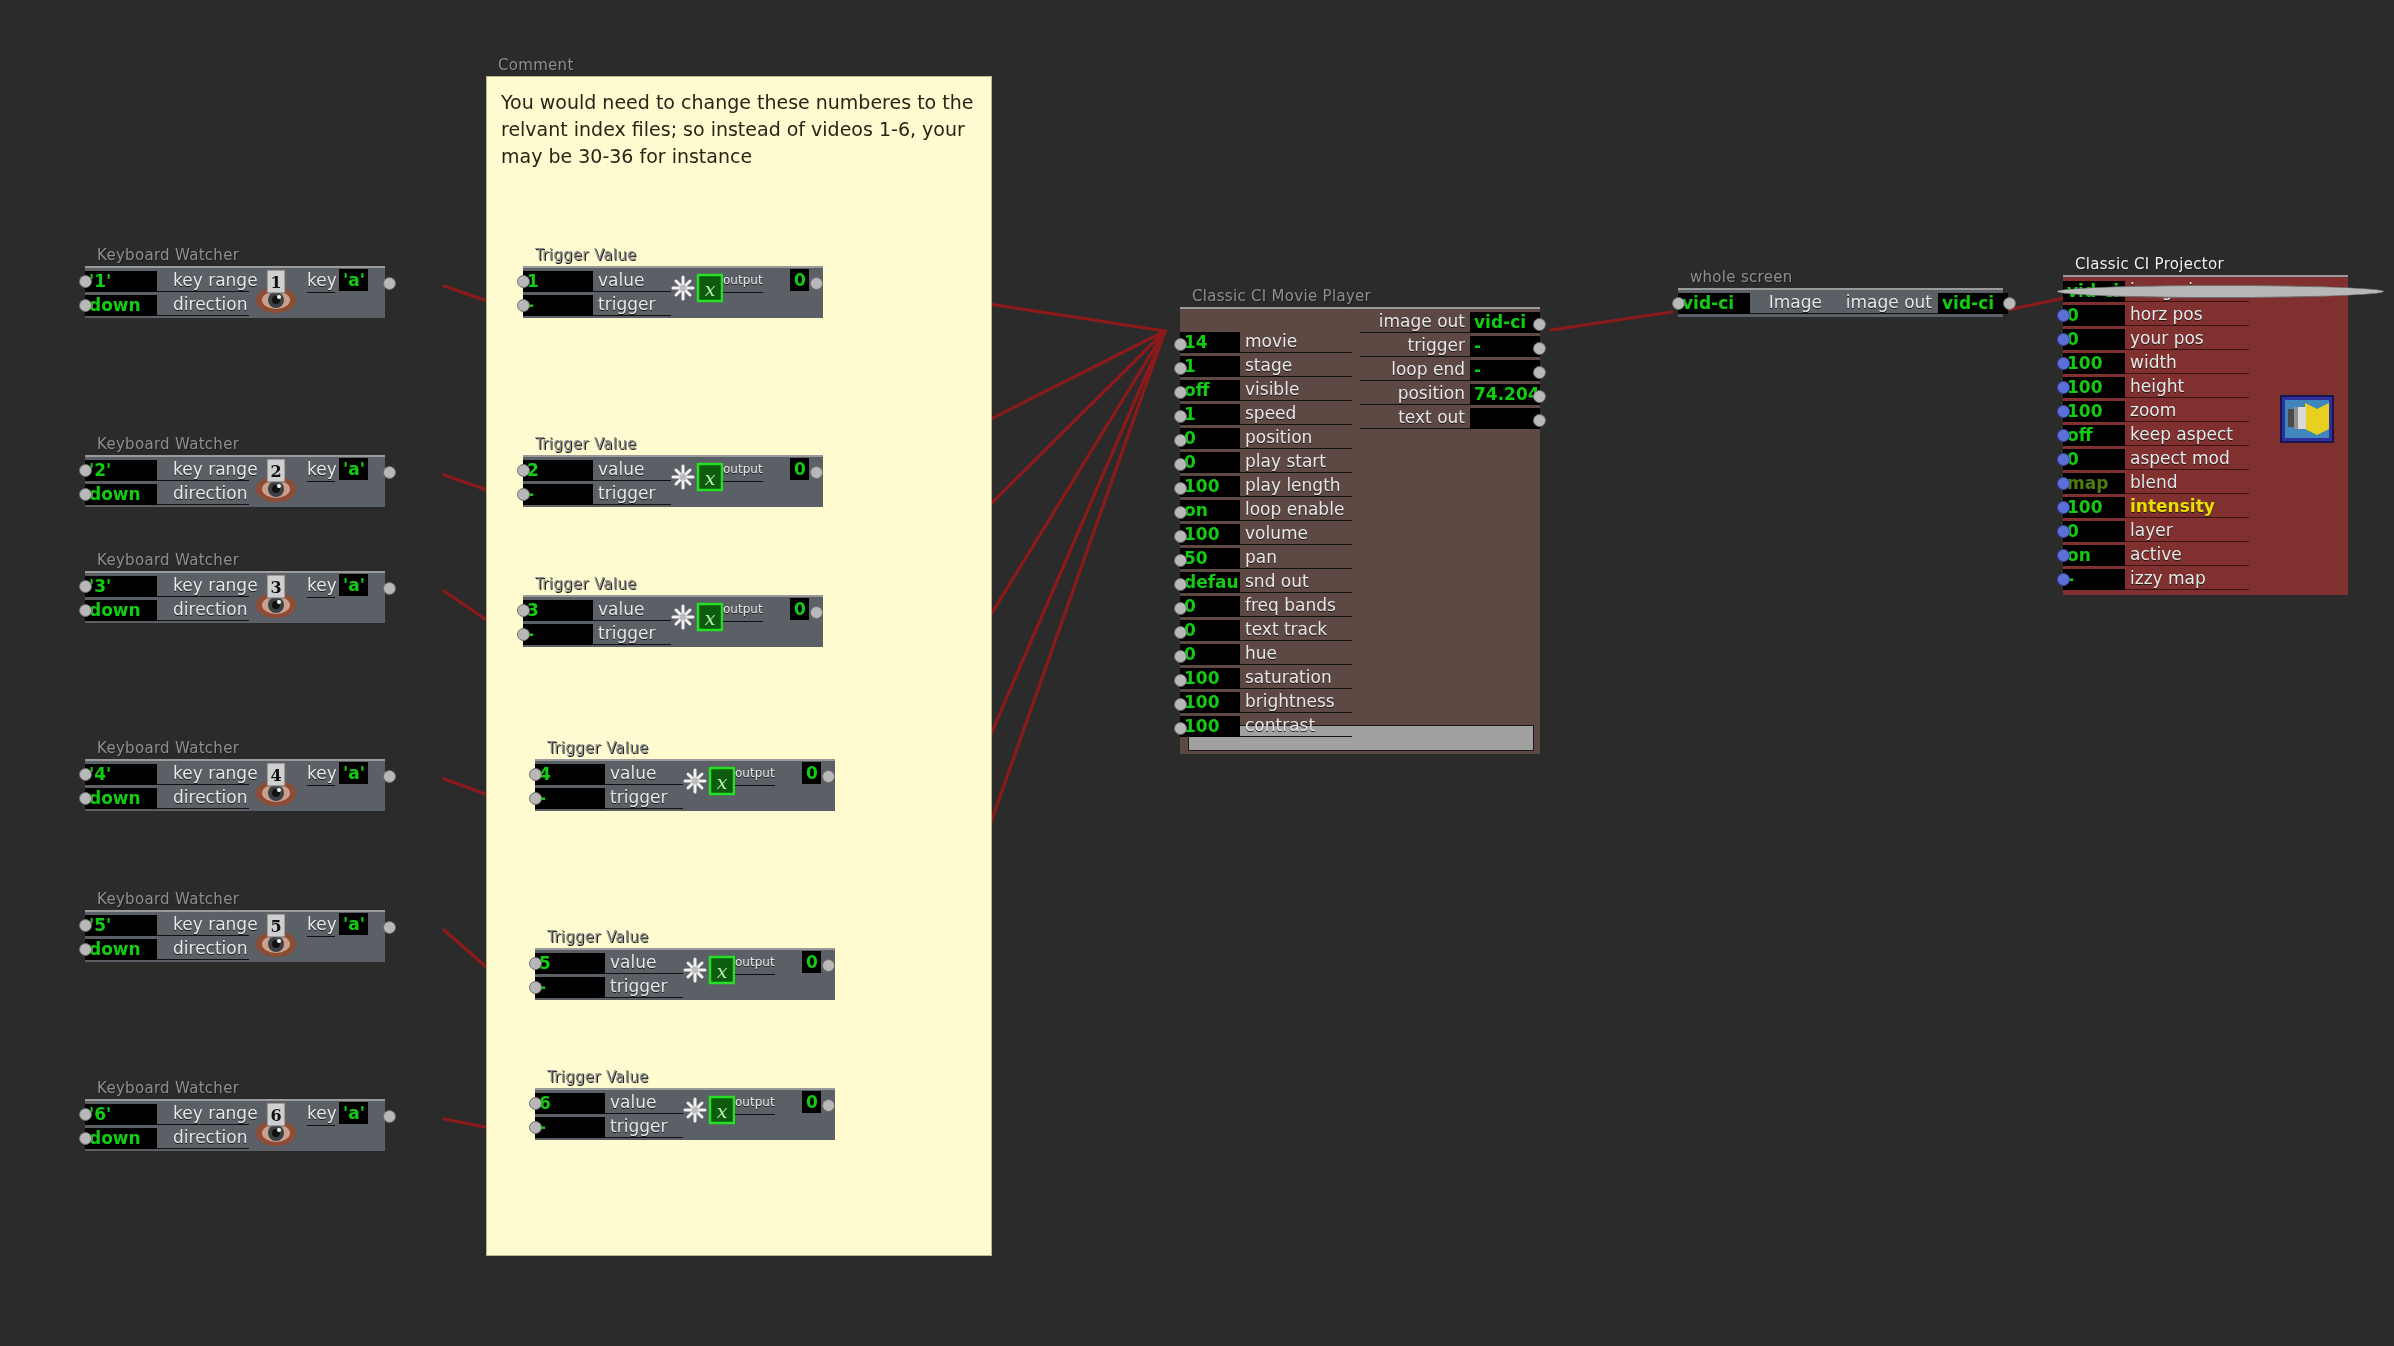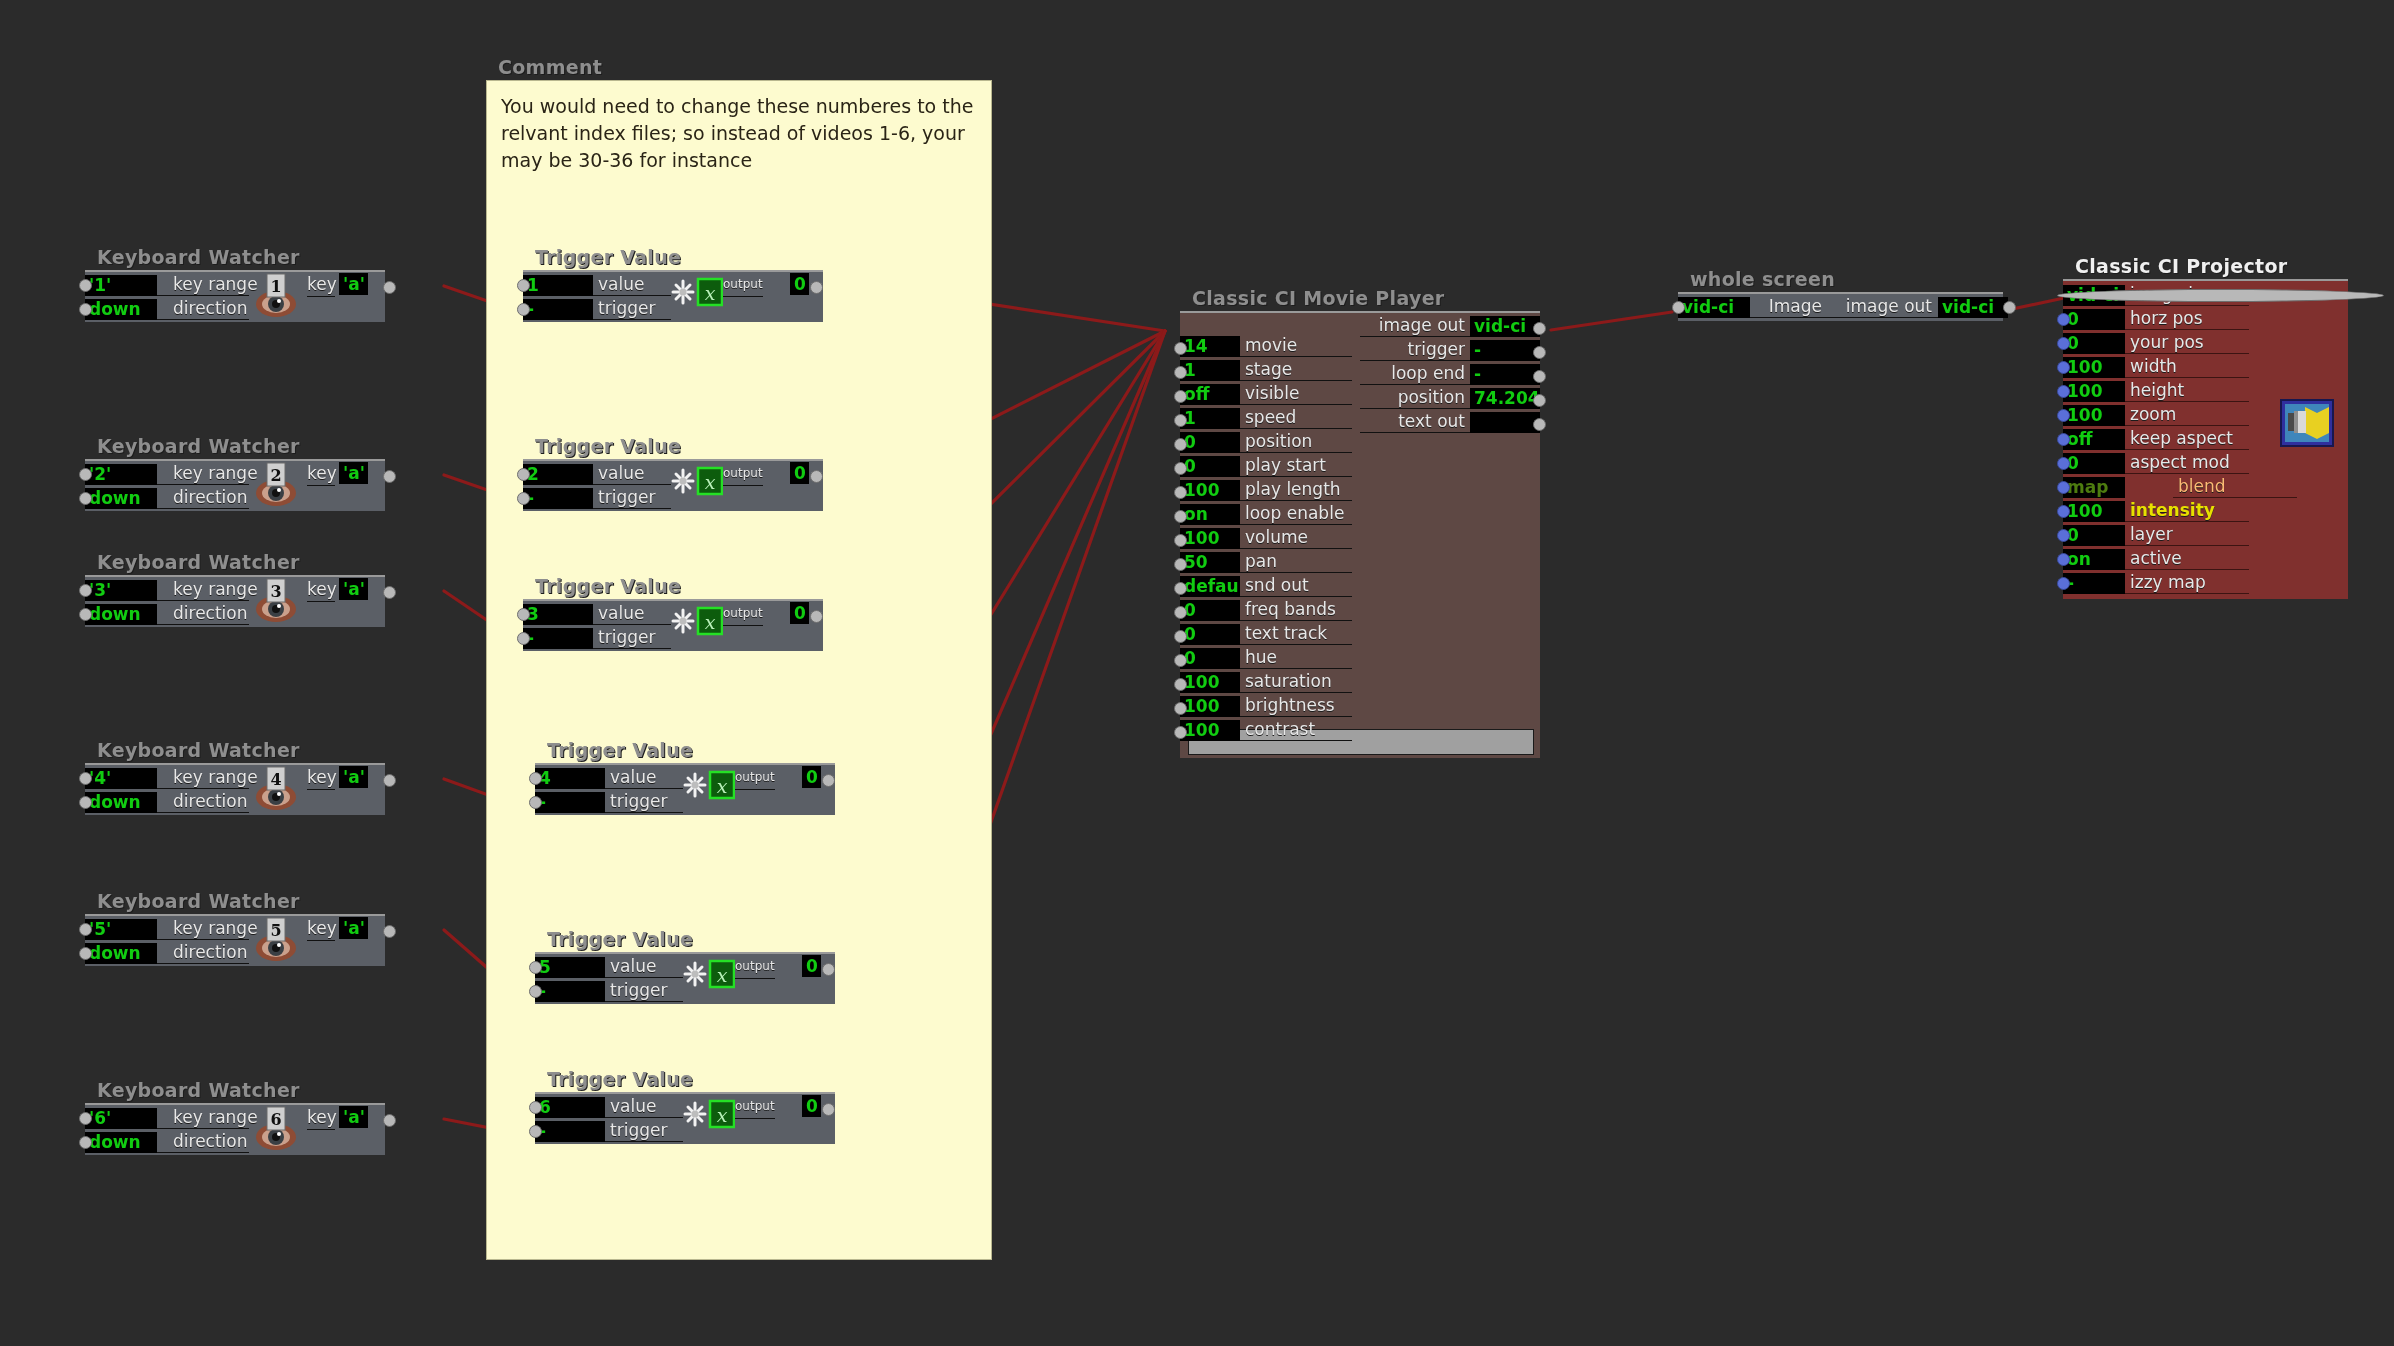--- a/index.html
+++ b/index.html
@@ -8,21 +8,21 @@
     width:2394px;height:1346px;position:relative;overflow:hidden;
     font-family:"DejaVu Sans","Liberation Sans",sans-serif;
     background:#2b2b2b;
   }
   #canvas{position:absolute;inset:0;width:2394px;height:1346px;}
   svg.wires{position:absolute;left:0;top:0;width:2394px;height:1346px;pointer-events:none;z-index:5;}
 
   
   .node{position:absolute;z-index:10;}
   .node-title{
-    font-size:19px;font-weight:bold;color:#8e8e8e;
+    font-size:15px;font-weight:normal;color:#8e8e8e;
     letter-spacing:.3px;margin-left:12px;margin-bottom:2px;
     text-shadow:1px 1px 0 #1d1d1d;white-space:nowrap;
   }
   .node-body{position:relative;border-top:2px solid #9a9a9a;}
   .kb .node-body, .tv .node-body{background:#5b5f66;}
   .img .node-body{background:#5b5f66;}
   .mp .node-body{background:#5e4844;}
   .pj .node-body{background:#80302e;}
   .port{
     position:absolute;width:11px;height:11px;border-radius:50%;
@@ -40,21 +40,21 @@
     font-family:"DejaVu Sans","Liberation Sans",sans-serif;
   }
   .valbox.dim{color:#4d7c0f;}
   .lbl{
     color:#e8e8e8;font-size:17px;white-space:nowrap;
     border-bottom:1px solid #111;height:21px;line-height:19px;
     box-sizing:border-box;padding-left:5px;flex:1;
     text-shadow:0 1px 0 #1b1b1b;
   }
   .lbl.yellow{color:#e8e000;font-weight:bold;}
-  .lbl.grey{color:#fdba74;margin-left:48px;}
+  .lbl.grey{color:#e5e5e5;}
 
   
   .kb{width:300px;}
   .kb .node-body{height:50px;}
   .kb .kbrow{position:absolute;left:0;height:24px;display:flex;align-items:center;}
   .kb .kbrow .valbox{width:72px;}
   .kb .kbrow .lbl{width:92px;flex:none;padding-left:16px;}
   .kb .eye{position:absolute;left:168px;top:1px;width:46px;height:46px;}
   .kb .keylbl{position:absolute;left:222px;top:3px;color:#e8e8e8;font-size:17px;
      border-bottom:1px solid #111;height:21px;line-height:19px;width:28px;text-align:right;

